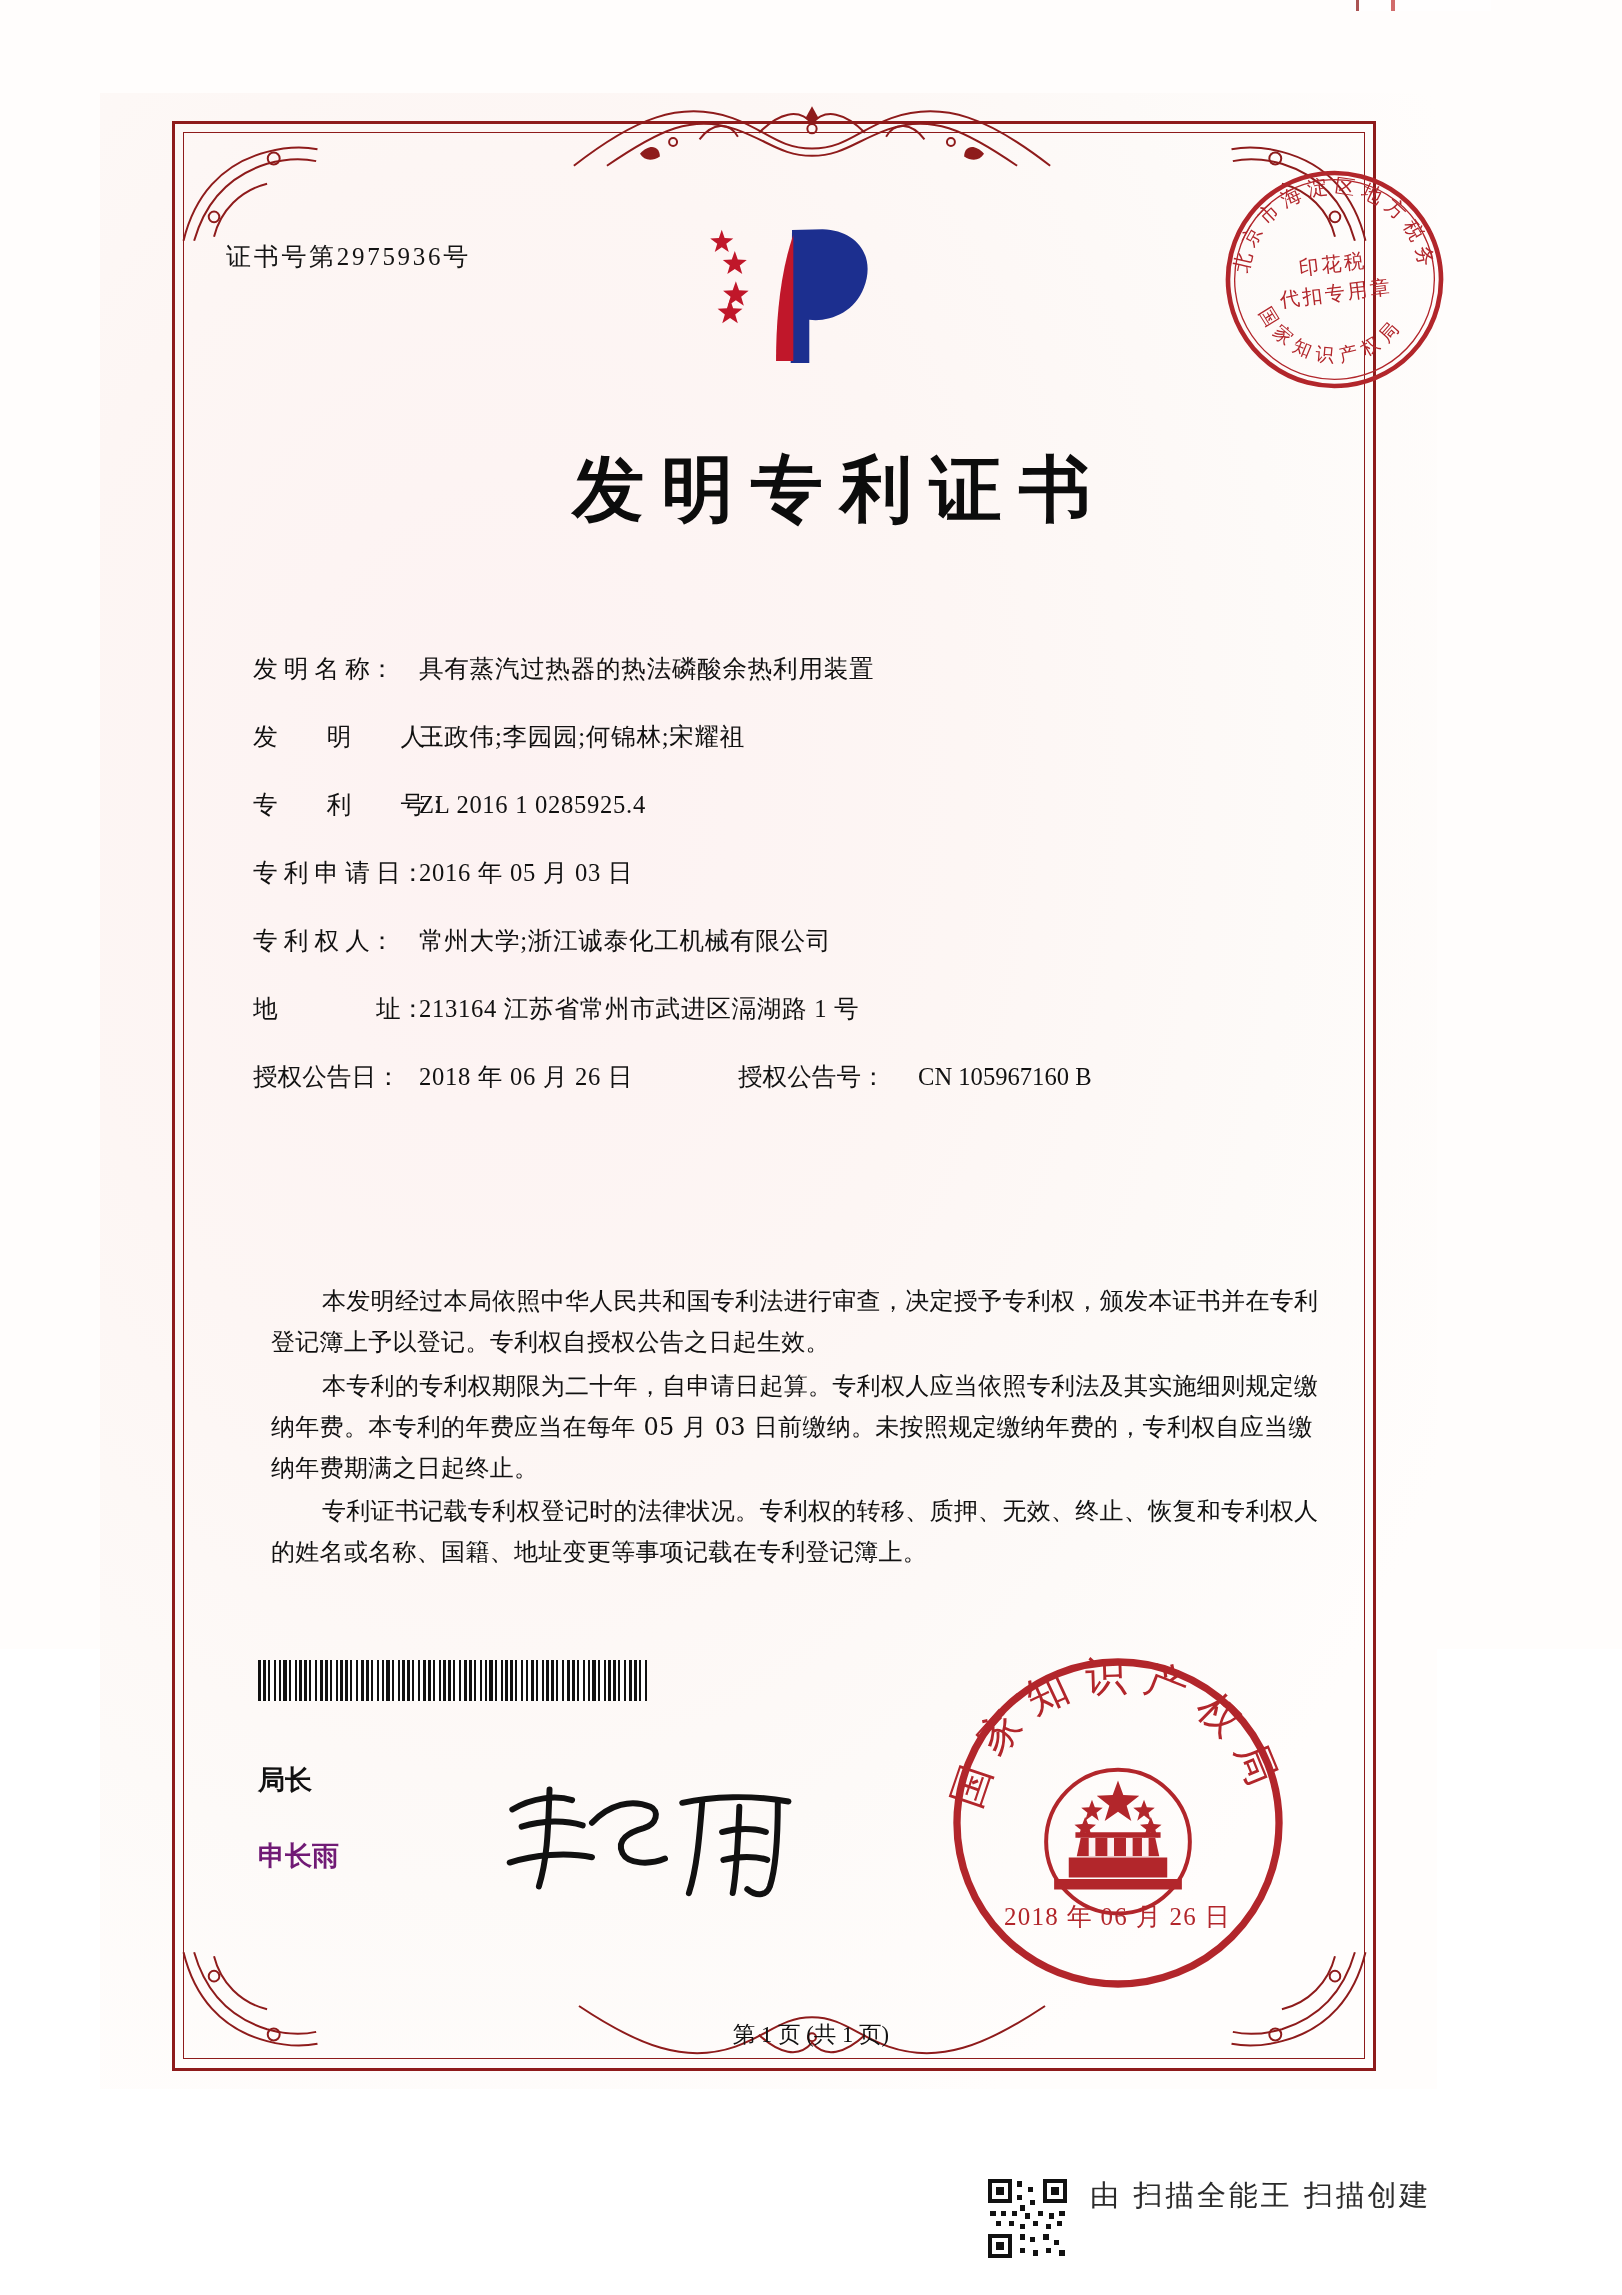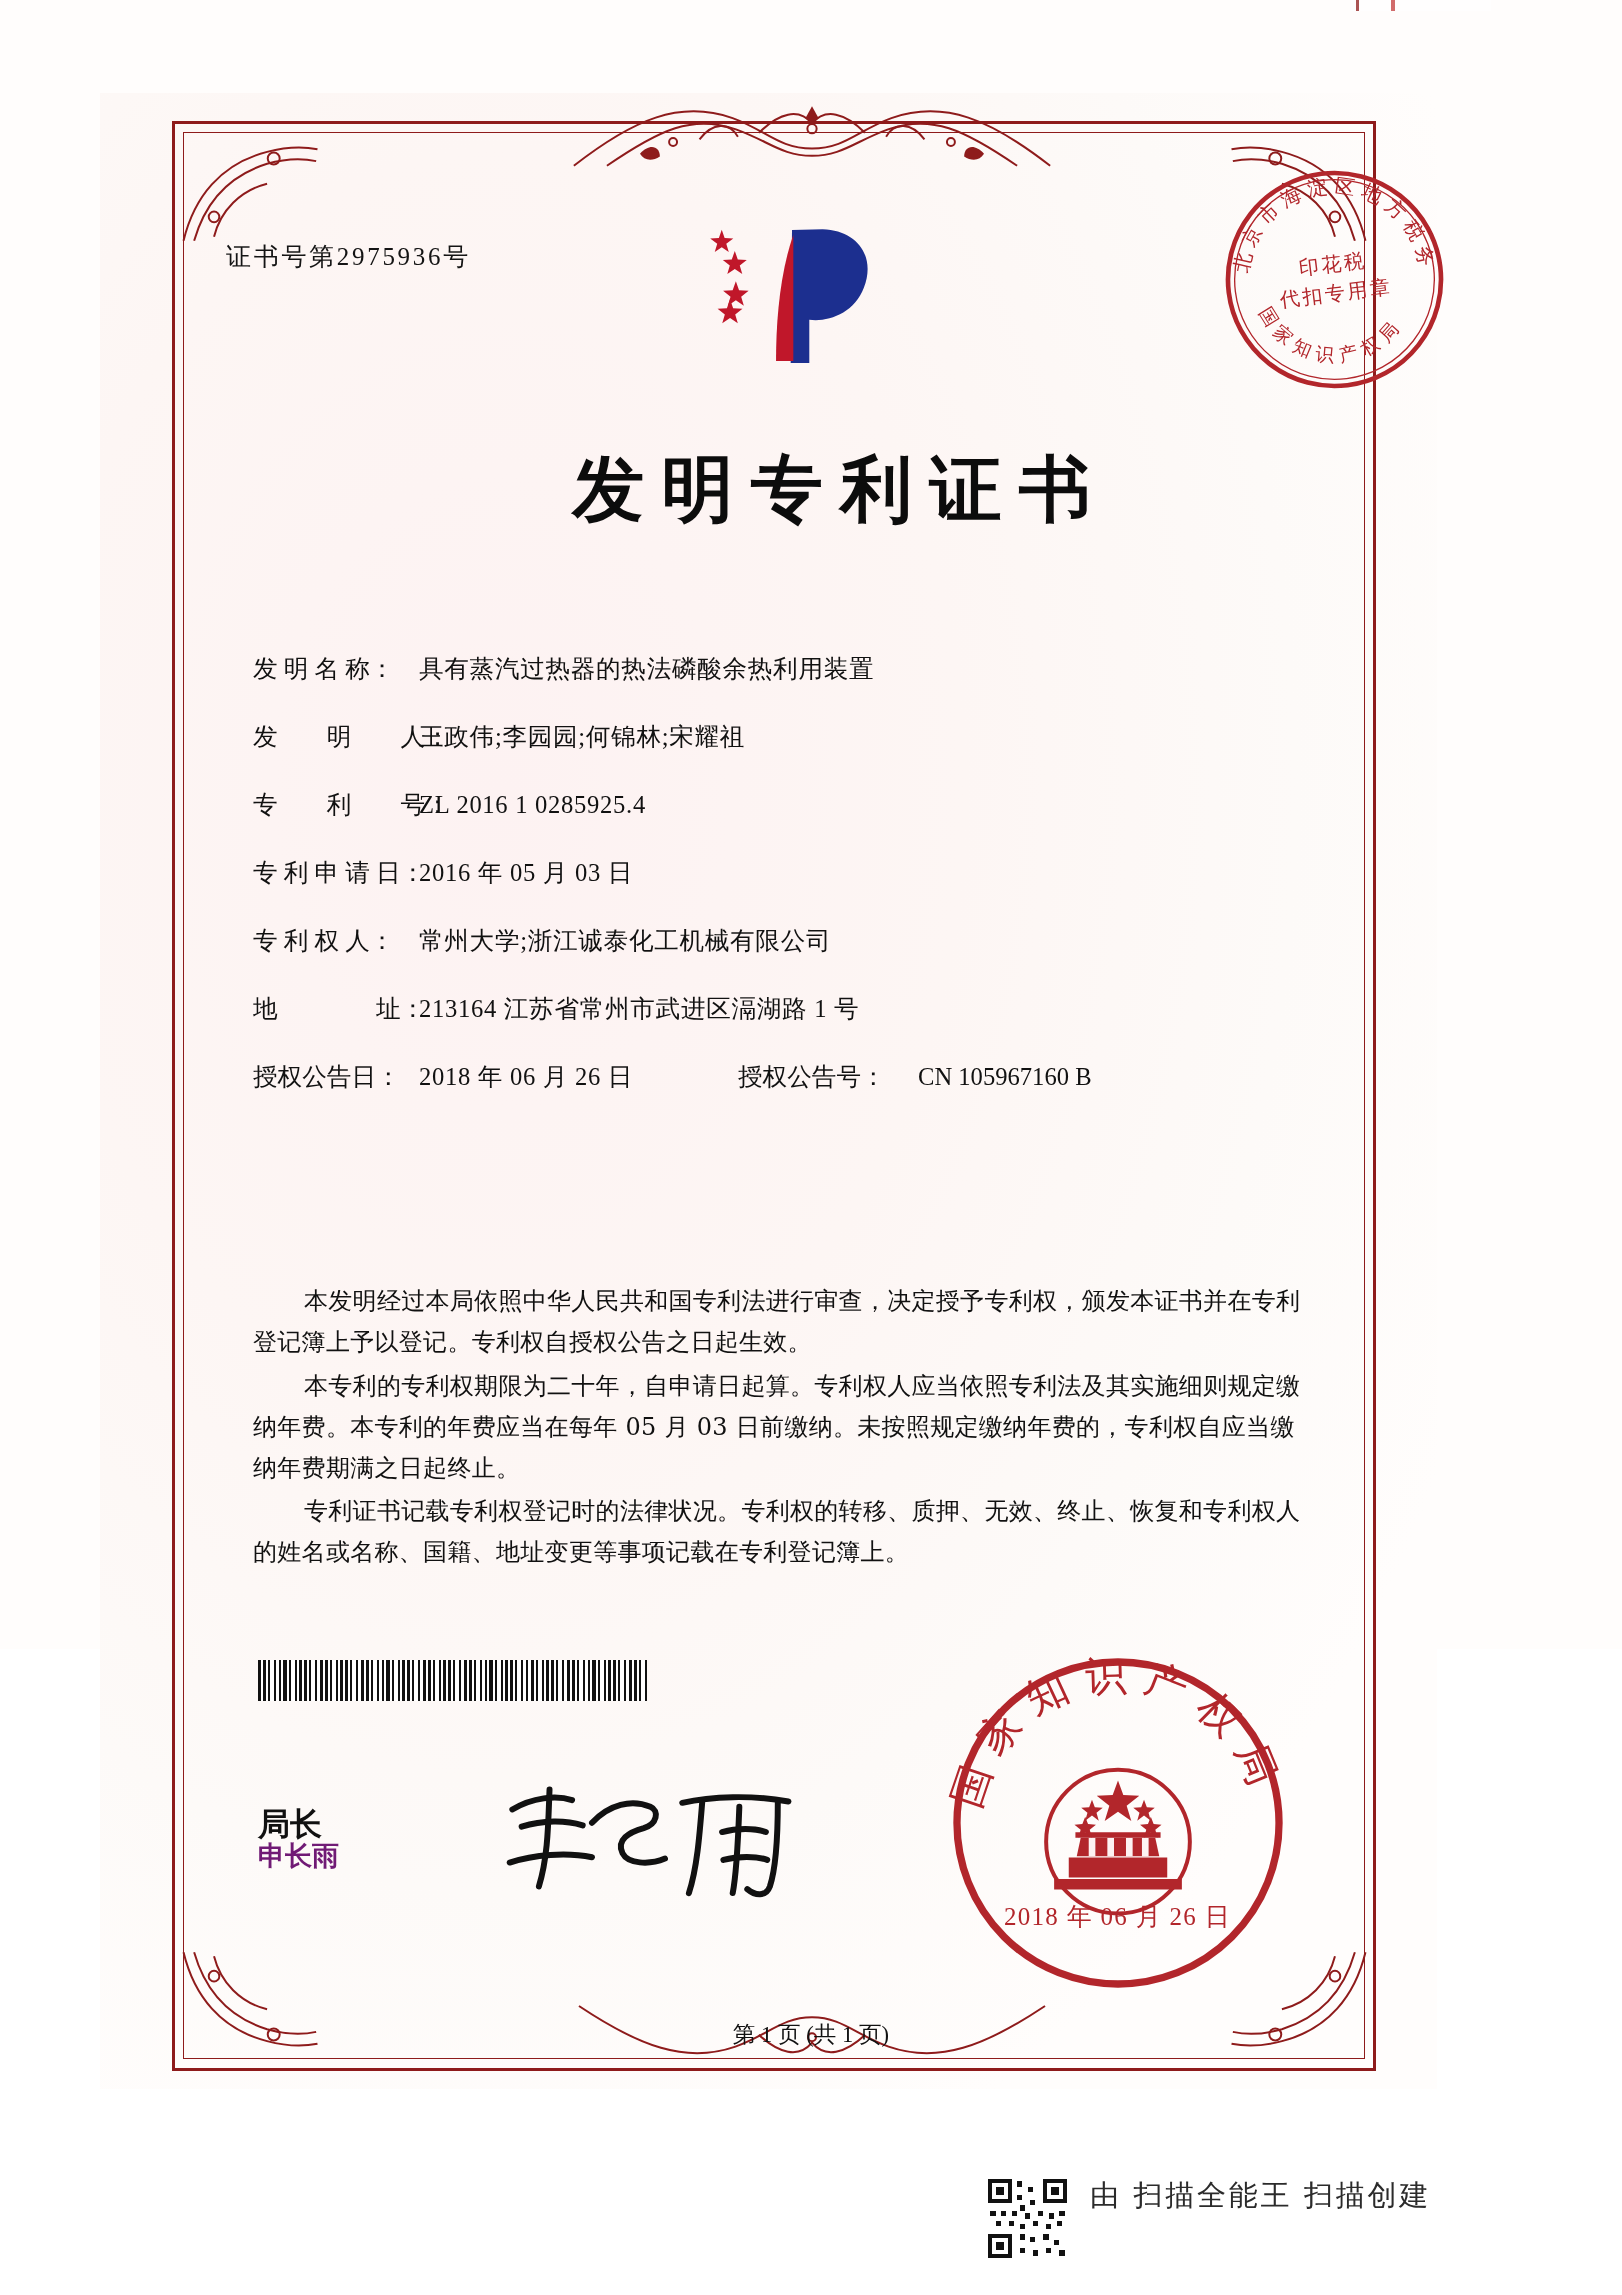--- a/index.html
+++ b/index.html
@@ -145,21 +145,21 @@
   .field-label2 {
     flex: 0 0 auto;
     width: 180px;
     white-space: pre;
   }
   .field-value2 { flex: 1 1 auto; }
 
   
   .body-text {
     position: absolute;
-    left: 253px;
+    left: 271px;
     top: 1281px;
     width: 1051px;
     font-size: 24px;
     line-height: 41px;
     color: #111;
     font-family: "DejaVu Serif", "Liberation Serif", serif;
   }
   .body-text p {
     margin: 0 0 2.7px 0;
     text-indent: 51px;
@@ -180,22 +180,22 @@
       #111 10px, #111 12px,
       #fff 12px, #fff 16px,
       #111 16px, #111 18px,
       #fff 18px, #fff 20.6px
     );
   }
 
   
   .sig-label {
     position: absolute;
-    left: 258px; top: 1804px;
-    font-size: 32px;
+    left: 258px; top: 1760px;
+    font-size: 27px;
     font-weight: bold;
     line-height: 40px;
     color: #111;
   }
   .sig-name {
     position: absolute;
     left: 258px; top: 1838px;
     font-size: 27px;
     font-weight: bold;
     color: #701a75;

